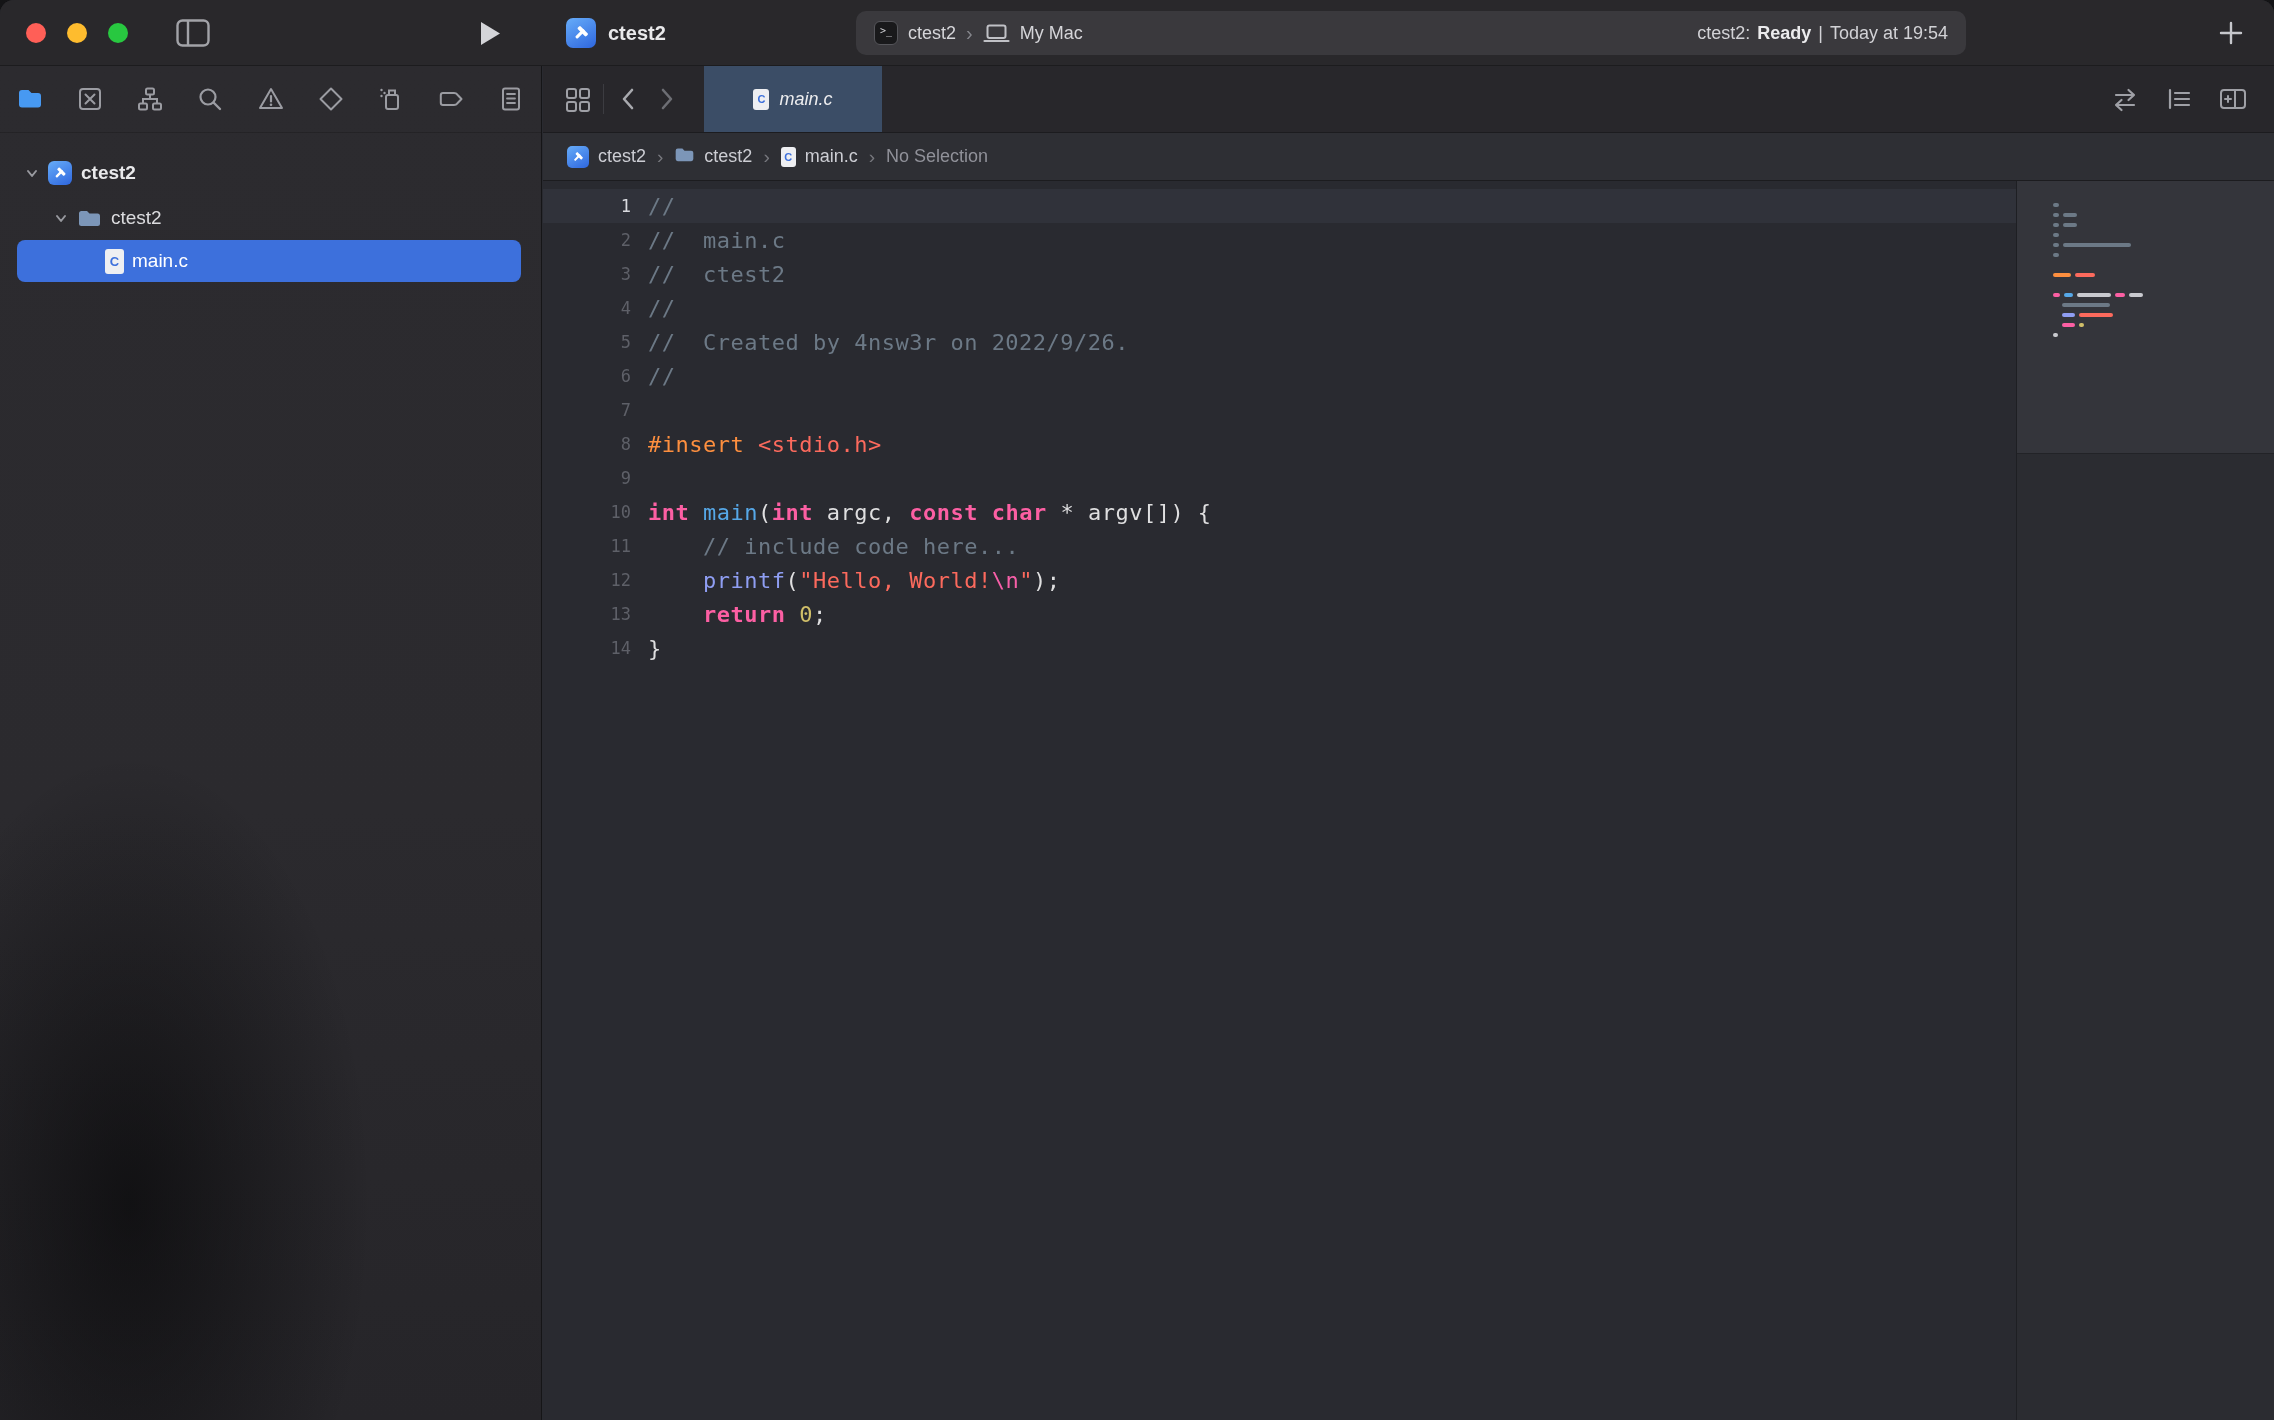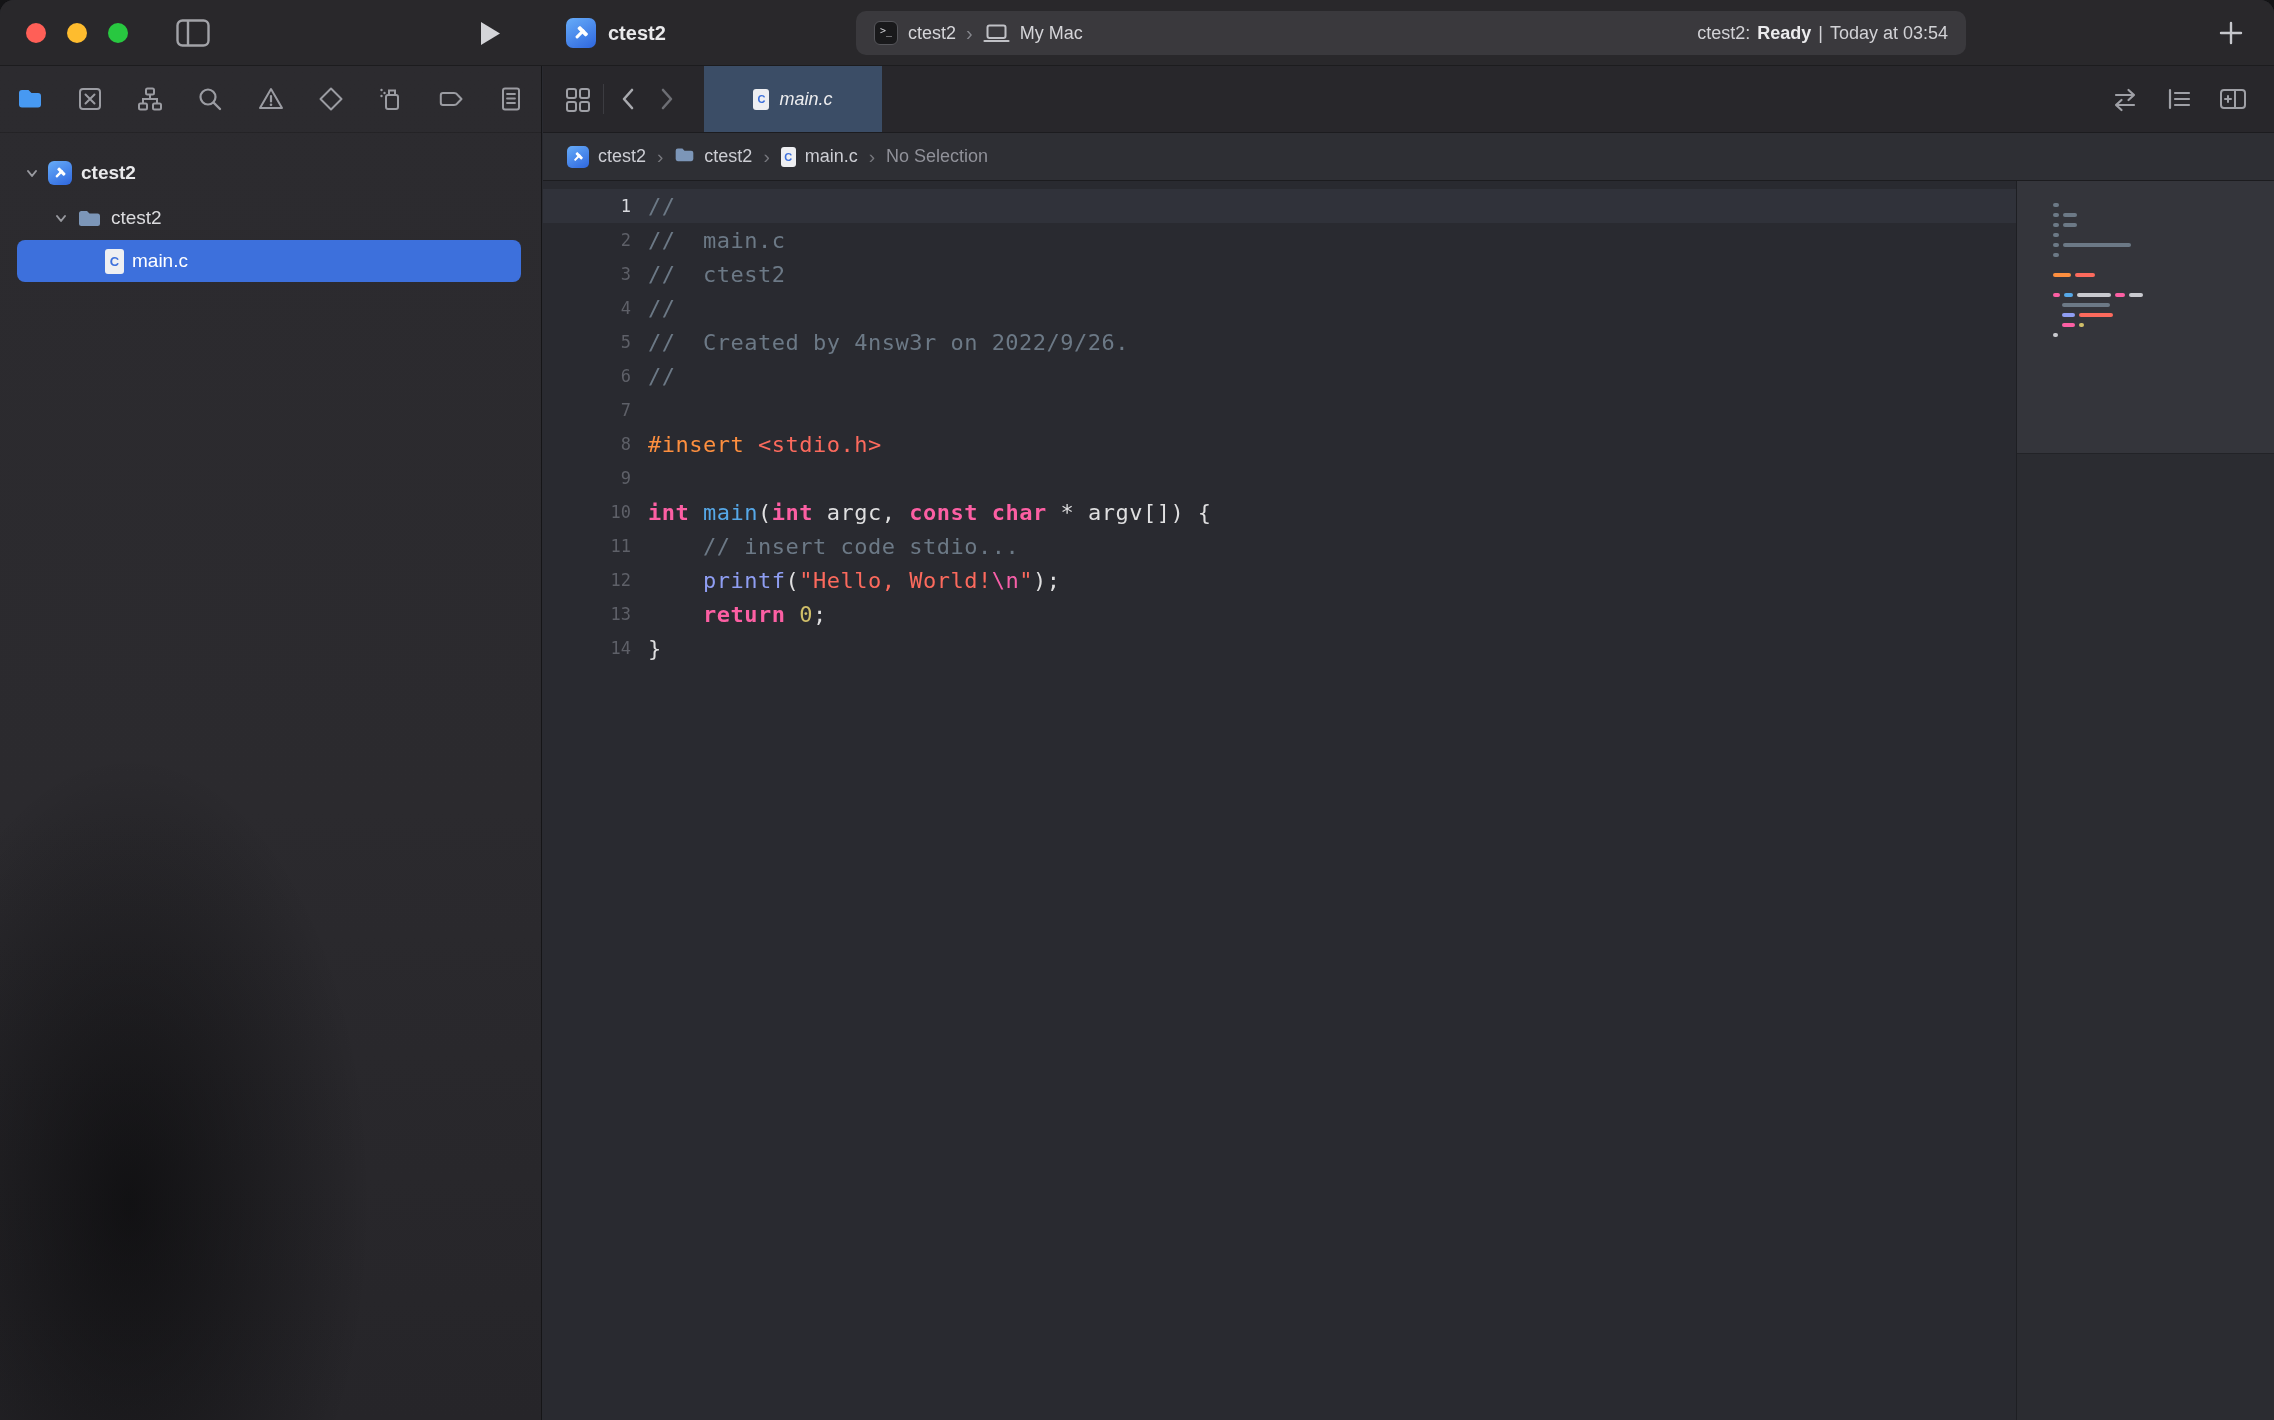--- a/index.html
+++ b/index.html
@@ -187,21 +187,21 @@
           <rect x="4.5" y="2.5" width="18" height="12.5" rx="2" fill="none" stroke="#C0C1C6" stroke-width="2"></rect>
           <path d="M1.5 18 H25.5" stroke="#C0C1C6" stroke-width="2.2" stroke-linecap="round"></path>
         </svg>
       </span>
       <span class="scheme-label">My Mac</span>
 
       <span class="activity-viewer">
         <span>ctest2:</span>
         <span class="state">Ready</span>
         <span>|</span>
-        <span>Today at 03:54</span>
+        <span>Today at 19:54</span>
       </span>
     </div>
 
     <span class="toolbar-plus">
       <svg width="26" height="26" viewBox="0 0 26 26">
         <path d="M13 3 V23 M3 13 H23" stroke="#C6C7CC" stroke-width="2.4" stroke-linecap="round"></path>
       </svg>
     </span>
   </div>
 
@@ -431,21 +431,21 @@
           <div class="line">
             <span class="lnum">9</span>
             <span class="code-text"></span>
           </div>
           <div class="line">
             <span class="lnum">10</span>
             <span class="code-text"><span class="tok tok-keyword" style="color: rgb(252, 95, 163);">int</span><span class="tok tok-plain" style="color: rgb(223, 223, 224);"> </span><span class="tok tok-function" style="color: rgb(86, 168, 232);">main</span><span class="tok tok-plain" style="color: rgb(223, 223, 224);">(</span><span class="tok tok-keyword" style="color: rgb(252, 95, 163);">int</span><span class="tok tok-plain" style="color: rgb(223, 223, 224);"> argc, </span><span class="tok tok-keyword" style="color: rgb(252, 95, 163);">const</span><span class="tok tok-plain" style="color: rgb(223, 223, 224);"> </span><span class="tok tok-keyword" style="color: rgb(252, 95, 163);">char</span><span class="tok tok-plain" style="color: rgb(223, 223, 224);"> * argv[]) {</span></span>
           </div>
           <div class="line">
             <span class="lnum">11</span>
-            <span class="code-text"><span class="tok tok-plain" style="color: rgb(223, 223, 224);">    </span><span class="tok tok-comment" style="color: rgb(108, 121, 134);">// insert code stdio...</span></span>
+            <span class="code-text"><span class="tok tok-plain" style="color: rgb(223, 223, 224);">    </span><span class="tok tok-comment" style="color: rgb(108, 121, 134);">// include code here...</span></span>
           </div>
           <div class="line">
             <span class="lnum">12</span>
             <span class="code-text"><span class="tok tok-plain" style="color: rgb(223, 223, 224);">    </span><span class="tok tok-call" style="color: rgb(143, 158, 243);">printf</span><span class="tok tok-plain" style="color: rgb(223, 223, 224);">(</span><span class="tok tok-string" style="color: rgb(252, 106, 93);">"Hello, World!</span><span class="tok tok-escape" style="color: rgb(247, 95, 168);">\n</span><span class="tok tok-string" style="color: rgb(252, 106, 93);">"</span><span class="tok tok-plain" style="color: rgb(223, 223, 224);">);</span></span>
           </div>
           <div class="line">
             <span class="lnum">13</span>
             <span class="code-text"><span class="tok tok-plain" style="color: rgb(223, 223, 224);">    </span><span class="tok tok-keyword" style="color: rgb(252, 95, 163);">return</span><span class="tok tok-plain" style="color: rgb(223, 223, 224);"> </span><span class="tok tok-number" style="color: rgb(208, 191, 105);">0</span><span class="tok tok-plain" style="color: rgb(223, 223, 224);">;</span></span>
           </div>
           <div class="line">

